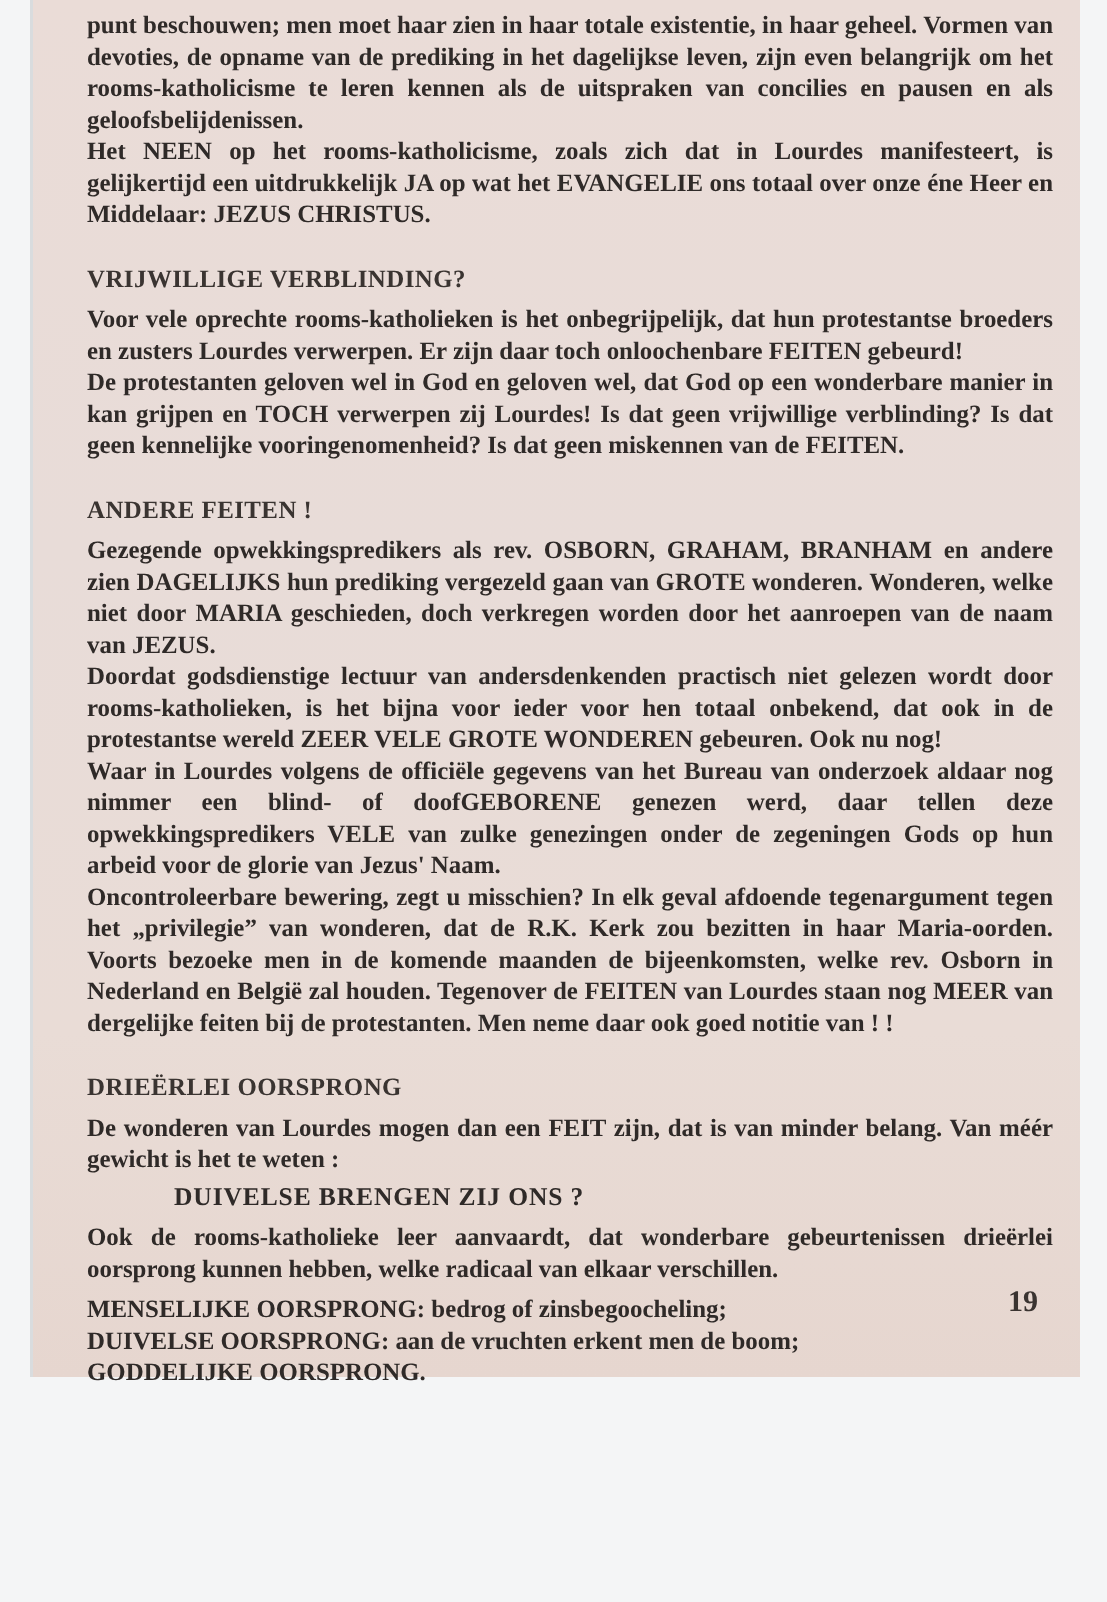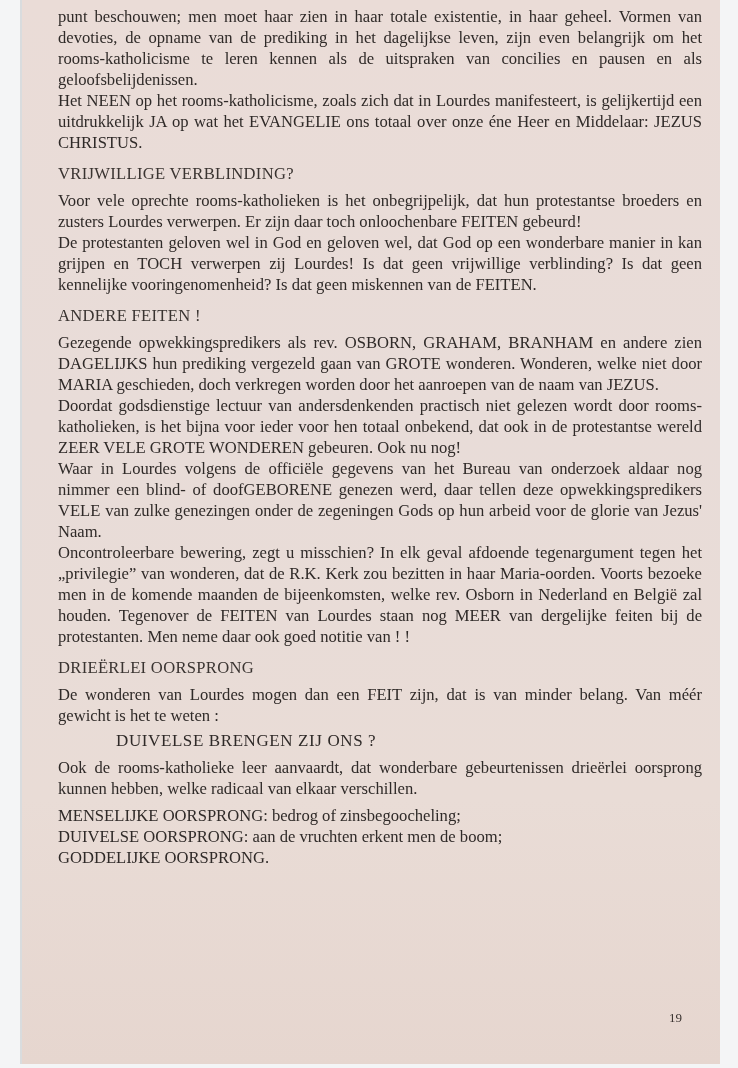--- a/index.html
+++ b/index.html
@@ -6,47 +6,48 @@
     body {
       width: 738px; height: 1068px;
       background: #f4f5f6;
       position: relative;
       overflow: hidden;
       font-family: "Liberation Serif", "DejaVu Serif", serif;
     }
     .page {
       position: absolute;
       left: 20px; top: 0;
-      width: 698px; height: 1064px;
+      width: 698px; height: 918px;
       background: linear-gradient(180deg, #eadcd7 0%, #e8dcd8 40%, #e9dcd6 75%, #e6d6cf 100%);
       border-left: 2px solid #d9dcde;
+      font-weight: bold;
     }
     .content {
       position: absolute;
       left: 36px; top: 6px;
       width: 644px;
       color: #2f2a28;
       font-size: 16.6px;
       line-height: 21px;
     }
     p { margin: 0; text-align: justify; }
     .para { text-align: justify; text-align-last: left; }
     .heading {
-      margin-top: 10px;
+      margin-top: 22px;
       margin-bottom: 6px;
       font-size: 16.6px;
       letter-spacing: 0.3px;
       color: #3a3431;
     }
     .indent-block { padding-left: 58px; margin: 4px 0 5px 0; font-size: 17px; letter-spacing: 0.6px; line-height: 22px; }
     .origins { margin-top: 6px; }
     .page-number {
       position: absolute;
-      right: 38px; bottom: 38px;
-      font-size: 13px;
+      right: 28px; bottom: 38px;
+      font-size: 20px;
       color: #3a3431;
     }
   </style>
 </head>
 <body>
 
 <div class="page">
   <div class="content">
 
     <p class="para">punt beschouwen; men moet haar zien in haar totale existentie, in haar geheel. Vormen van devoties, de opname van de prediking in het dagelijkse leven, zijn even belangrijk om het rooms-katholicisme te leren kennen als de uitspraken van concilies en pausen en als geloofsbelijdenissen.</p>

